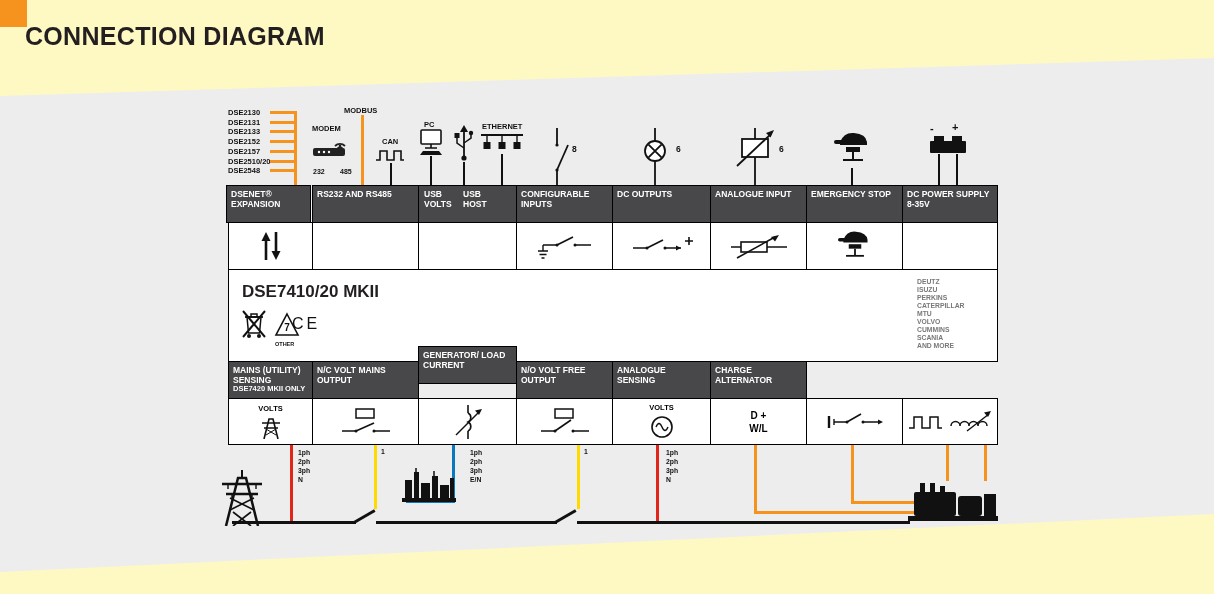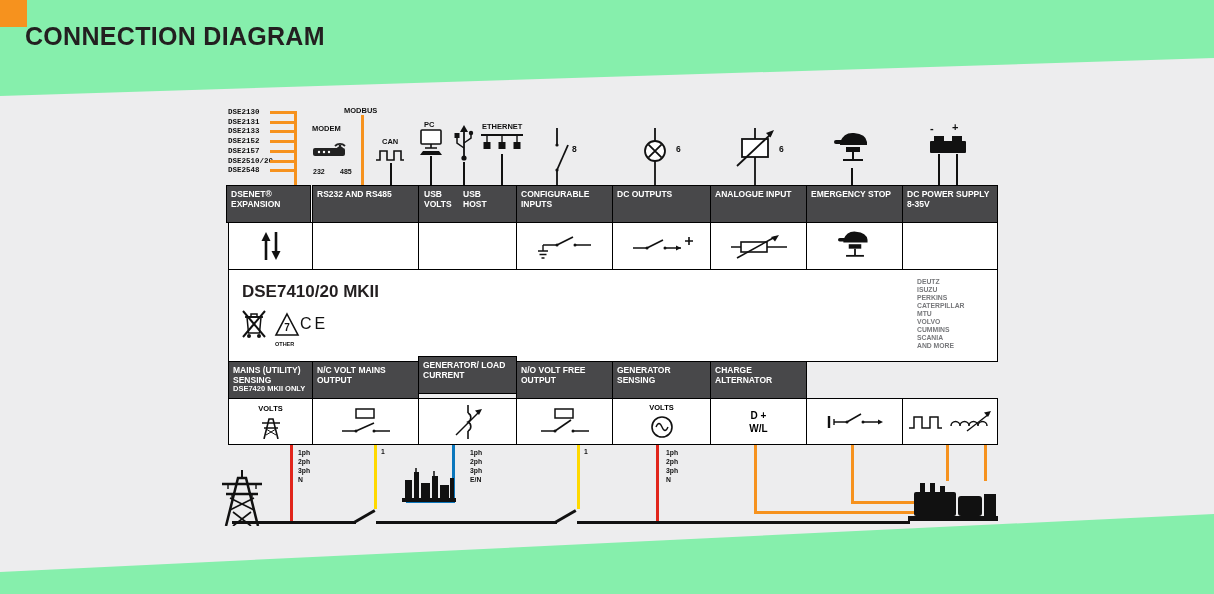--- a/index.html
+++ b/index.html
@@ -1,27 +1,27 @@
 <!DOCTYPE html>
 <html style="--accent-orange: #F6921E; --wire-red: #E1251B; --wire-yellow: #FFD900; --wire-blue: #0B77BD; --header-gray: #48484A;"><head>
 <meta charset="utf-8">
 <style>
   *{margin:0;padding:0;box-sizing:border-box;}
   body{font-family:"Liberation Sans",sans-serif;background:#fff;}
-  #screen{position:relative;width:1214px;height:594px;background:#86efac;overflow:hidden;}
+  #screen{position:relative;width:1214px;height:594px;background:#fef9c3;overflow:hidden;}
   .bg-gray{position:absolute;left:0;top:0;width:1214px;height:594px;background:#ededee;
            clip-path:polygon(0 96px,1214px 58px,1214px 514px,0 572px);}
   .corner{position:absolute;left:0;top:0;width:27px;height:27px;background:var(--accent-orange,#f6921e);}
   .title{position:absolute;left:25px;top:22px;font-size:25px;font-weight:800;color:#231f20;letter-spacing:.3px;}
   .abs{position:absolute;}
   .lbl{position:absolute;font-weight:bold;color:#111;}
   .cell{position:absolute;border:1px solid #000;}
   .hdr{background:var(--header-gray,#48484a);color:#fff;font-size:8.5px;font-weight:bold;line-height:1.18;padding:3px 4px;}
   .icell{background:#fff;display:flex;flex-direction:column;align-items:center;justify-content:center;gap:2px;}
-  .model-item{font-size:7.5px;font-weight:bold;line-height:9.7px;color:#111;font-family:Liberation Mono, monospace;}
+  .model-item{font-size:7.5px;font-weight:bold;line-height:9.7px;color:#111;}
   .tick{position:absolute;left:270px;width:24px;height:3px;background:var(--accent-orange,#f6921e);}
   .brand{font-size:6.8px;font-weight:bold;color:#77787b;line-height:8px;}
   .ph-item{font-size:6.8px;font-weight:bold;color:#111;line-height:9px;}
   .wire{position:absolute;}
   .conn{position:absolute;background:#111;}
   svg{display:block;}
 </style>
 </head>
 <body>
 
@@ -209,41 +209,41 @@
     <path d="M11 9 V6 H17 V9" stroke="#111" stroke-width="1.5" fill="none"></path>
     <circle cx="9" cy="28" r="2" fill="#111"></circle>
       <circle cx="19" cy="28" r="2" fill="#111"></circle>
     <path d="M3 3 L25 29 M25 3 L3 29" stroke="#111" stroke-width="2"></path>
   </svg>
   <svg class="abs" style="left:274px;top:312px" width="26" height="26" viewBox="0 0 26 26">
     <path d="M13 2 L24 23 H2 Z" stroke="#111" stroke-width="1.6" fill="none"></path>
     <text x="13" y="19" text-anchor="middle" font-size="10" font-weight="bold" fill="#111">7</text>
   </svg>
   <div class="lbl" style="left:275px;top:341px;font-size:5.5px">OTHER</div>
-  <div class="abs" style="left:300px;top:315px;font-size:16px;font-weight:400;letter-spacing:3px;color:#111">CE</div>
+  <div class="abs" style="left:292px;top:315px;font-size:16px;font-weight:400;letter-spacing:3px;color:#111">CE</div>
   <div class="abs" style="left:917px;top:278px">
     <div class="brand">DEUTZ</div>
     <div class="brand">ISUZU</div>
     <div class="brand">PERKINS</div>
     <div class="brand">CATERPILLAR</div>
     <div class="brand">MTU</div>
     <div class="brand">VOLVO</div>
     <div class="brand">CUMMINS</div>
     <div class="brand">SCANIA</div>
     <div class="brand">AND MORE</div>
   </div>
 
   <div class="cell hdr" style="left:228px;top:361px;width:85px;height:38px">
     <span>MAINS (UTILITY) SENSING</span>
     <span style="display:block;font-size:7.5px">DSE7420 MKII ONLY</span>
   </div>
   <div class="cell hdr" style="left:312px;top:361px;width:107px;height:38px">N/C VOLT MAINS OUTPUT</div>
-  <div class="cell hdr" style="left:418px;top:356px;width:99px;height:38px">GENERATOR/ LOAD CURRENT</div>
+  <div class="cell hdr" style="left:418px;top:346px;width:99px;height:38px">GENERATOR/ LOAD CURRENT</div>
   <div class="cell hdr" style="left:516px;top:361px;width:97px;height:38px">N/O VOLT FREE OUTPUT</div>
-  <div class="cell hdr" style="left:612px;top:361px;width:99px;height:38px">GENERATOR SENSING</div>
+  <div class="cell hdr" style="left:612px;top:361px;width:99px;height:38px">ANALOGUE SENSING</div>
   <div class="cell hdr" style="left:710px;top:361px;width:97px;height:38px">CHARGE ALTERNATOR</div>
 
   <div class="cell icell" style="left:228px;top:398px;width:85px;height:47px">
     <div style="font-size:7.5px;font-weight:bold">VOLTS</div>
     <svg width="20" height="24" viewBox="0 0 20 24">
       <path d="M3 24 L8 4 H12 L17 24" stroke="#111" stroke-width="1.6" fill="none"></path>
       <path d="M1 8 H19 M3 13 H17" stroke="#111" stroke-width="1.6"></path>
       <path d="M5 20 L15 14 M5 14 L15 20" stroke="#111" stroke-width="1"></path>
     </svg>
   </div>

